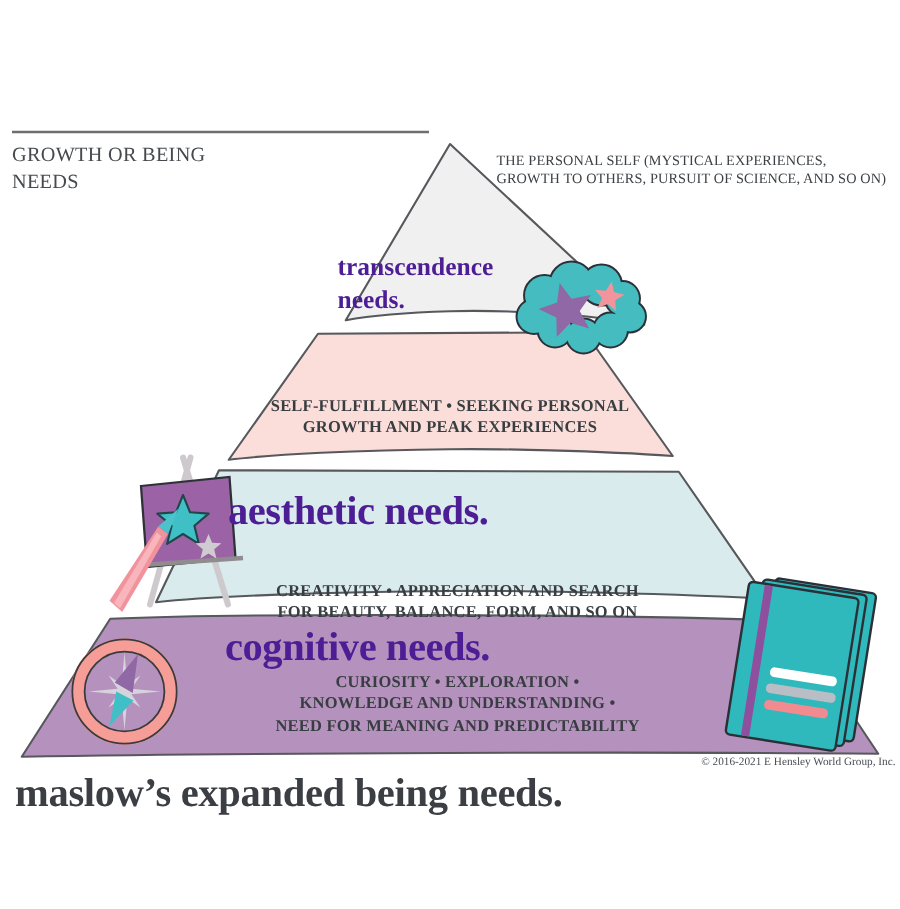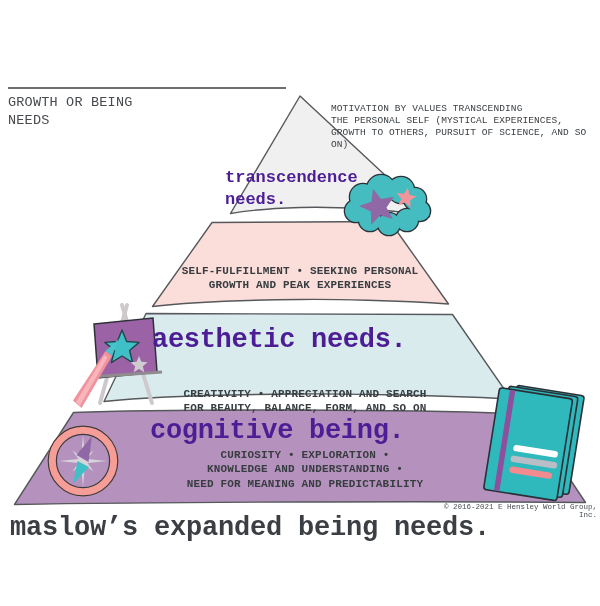--- a/index.html
+++ b/index.html
@@ -1,18 +1,18 @@
 <!DOCTYPE html>
 <html><head>
 <meta charset="utf-8">
 <style>
   html,body{margin:0;padding:0;background:#ffffff;}
   .stage{
     position:relative;width:600px;height:606px;background:#ffffff;overflow:hidden;
-    font-family:Liberation Mono, monospace;
+    font-family:Liberation Serif, serif;
   }
   .stage svg{position:absolute;left:0;top:0;}
   .txt{position:absolute;}
   .hdr-label{left:8px;top:94px;font-size:13.5px;line-height:1.32;color:#46494d;letter-spacing:.2px;}
   .annotation{left:331px;top:103px;font-size:9.5px;line-height:1.25;color:#3c4145;letter-spacing:.1px;}
   .layer-label{font-weight:bold;color:#4c1d95;text-align:left;}
   .transc-label{left:225px;top:167px;width:150px;font-size:17px;line-height:1.3;}
   .selfact-label{left:150px;top:230px;width:300px;font-size:28px;letter-spacing:-.3px;}
   .aesthetic-label{left:152px;top:325px;width:310px;font-size:27px;letter-spacing:-.3px;}
   .cognitive-label{left:150px;top:416px;width:310px;font-size:27px;letter-spacing:-.3px;}
@@ -101,39 +101,38 @@
       <polygon points="407.8,187.7 409.4,194.7 416.4,196.5 410.2,200.2 410.6,207.4 405.2,202.6 398.4,205.3 401.3,198.7 396.7,193.1 403.9,193.8" fill="#f2949b"></polygon>
     </g>
   </svg>
 
   <div class="txt hdr-label">
     <div>GROWTH OR BEING</div>
     <div>NEEDS</div>
   </div>
 
   <div class="txt annotation">
-    <div>MOTIVATION BY VALUES TRANSCENDING</div>
     <div>THE PERSONAL SELF (MYSTICAL EXPERIENCES,</div>
     <div>GROWTH TO OTHERS, PURSUIT OF SCIENCE, AND SO ON)</div>
   </div>
 
   <div class="txt layer-label transc-label">transcendence needs.</div>
 
   <div class="txt caps-block selfact-sub">
     <div class="caps-line">SELF-FULFILLMENT • SEEKING PERSONAL</div>
     <div class="caps-line">GROWTH AND PEAK EXPERIENCES</div>
   </div>
 
   <div class="txt layer-label aesthetic-label">aesthetic needs.</div>
   <div class="txt caps-block aesthetic-sub">
     <div class="caps-line">CREATIVITY • APPRECIATION AND SEARCH</div>
     <div class="caps-line">FOR BEAUTY, BALANCE, FORM, AND SO ON</div>
   </div>
 
-  <div class="txt layer-label cognitive-label">cognitive being.</div>
+  <div class="txt layer-label cognitive-label">cognitive needs.</div>
   <div class="txt caps-block cognitive-sub">
     <div class="caps-line">CURIOSITY • EXPLORATION •</div>
     <div class="caps-line">KNOWLEDGE AND UNDERSTANDING •</div>
     <div class="caps-line">NEED FOR MEANING AND PREDICTABILITY</div>
   </div>
 
   <div class="txt page-title">maslow’s expanded being needs.</div>
   <div class="txt copyright">© 2016-2021 E Hensley World Group, Inc.</div>
 
 </div>

